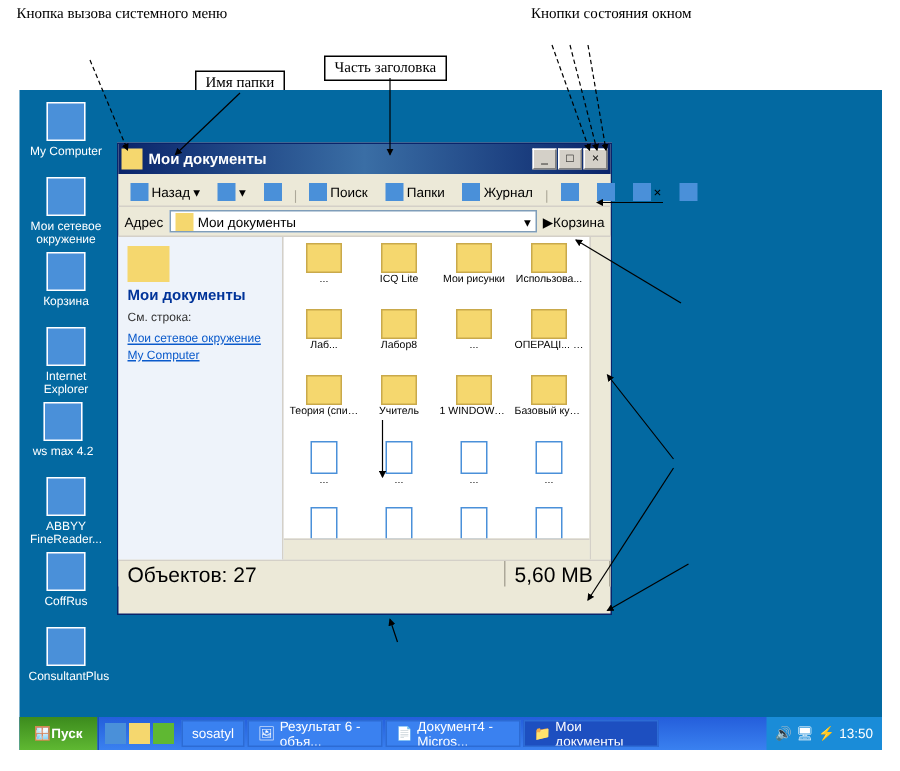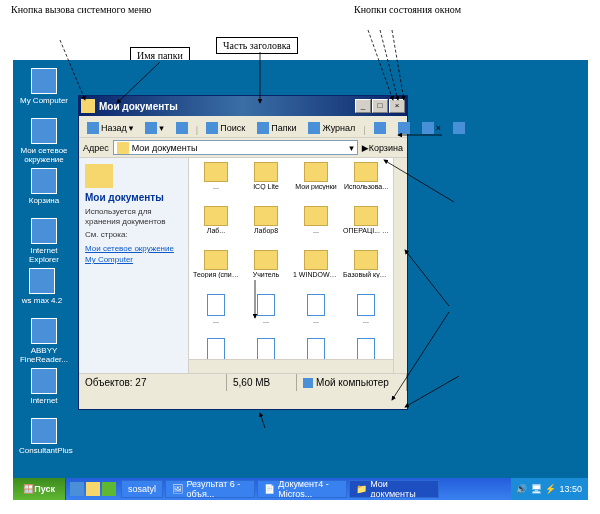--- a/index.html
+++ b/index.html
@@ -26,21 +26,21 @@
 .sidepanel h3{font-size:10px;color:#003399;margin-bottom:4px}
 .sidepanel p{margin-bottom:4px;line-height:1.2}
 .sidepanel a{color:#0a5acb;text-decoration:underline;display:block;margin-bottom:2px}
 .filegrid{flex:1;padding:4px;overflow:hidden;display:flex;flex-wrap:wrap;align-content:flex-start;gap:2px 4px;position:relative}
 .fitem{width:46px;height:42px;text-align:center;font-size:7px;color:#000}
 .folder{width:24px;height:20px;background:#f5d76e;margin:0 auto 1px;border:1px solid #c9a94b}
 .doc{width:18px;height:22px;background:#fff;border:1px solid #4a90d9;margin:0 auto 1px}
 .fname{overflow:hidden;white-space:nowrap;text-overflow:ellipsis}
 .scroll-v{position:absolute;right:0;top:0;width:14px;height:100%;background:#ece9d8;border-left:1px solid #d4d0c8}
 .scroll-h{position:absolute;bottom:0;left:0;right:14px;height:14px;background:#ece9d8;border-top:1px solid #d4d0c8}
-.statusbar{height:18px;background:#ece9d8;border-top:1px solid #d4d0c8;display:flex;font-size:10px;color:#000}
+.statusbar{height:18px;background:#ece9d8;border-top:1px solid #d4d0c8;display:flex;font-size:14px;color:#000}
 .statusbar>div{border-right:1px solid #aca899;padding:2px 6px;display:flex;align-items:center;gap:3px}
 .taskbar{position:absolute;left:0;bottom:0;width:100%;height:22px;background:linear-gradient(#245edb,#3a81f0);display:flex;align-items:center;font-size:9px;color:#fff}
 .start{background:linear-gradient(#3c8b1d,#5fb832);height:22px;padding:0 10px;font-weight:bold;display:flex;align-items:center;border-right:1px solid #1a4bc0}
 .taskbtn{height:18px;margin:10px 1px;padding:0 6px;background:#3a81f0;border:1px solid #2c6bd4;display:flex;align-items:center;gap:3px;max-width:90px;overflow:hidden}
 .taskbtn.active{background:#1d4fc0}
 .tray{margin-left:auto;height:22px;background:#1a8cd8;padding:0 6px;display:flex;align-items:center;gap:3px}
 .callout{position:absolute;background:#fff;border:1px solid #000;padding:2px 6px;font-size:10px;font-family:"Times New Roman",serif;color:#000;white-space:nowrap}
 </style>
 </head>
 <body>
@@ -78,21 +78,21 @@
       <div class="dicon" style="left: 4px; top: 208px;">
         <div class="ic"></div>
         <div>ws max 4.2</div>
       </div>
       <div class="dicon" style="left: 6px; top: 258px;">
         <div class="ic"></div>
         <div>ABBYY FineReader...</div>
       </div>
       <div class="dicon" style="left: 6px; top: 308px;">
         <div class="ic"></div>
-        <div>Internet</div>
+        <div>CoffRus</div>
       </div>
       <div class="dicon" style="left: 6px; top: 358px;">
         <div class="ic"></div>
         <div>ConsultantPlus</div>
       </div>
     </div>
 
   <div class="window">
     <div class="titlebar">
       <div class="sysicon"></div>
@@ -128,21 +128,20 @@
       <div class="addrfield">
           <span>Мои документы</span>
           <span style="margin-left:auto">▾</span>
         </div>
       <span>▶<span>Корзина</span></span>
     </div>
     <div class="workarea">
       <div class="sidepanel">
         <div style="width:28px;height:24px;background:#f5d76e;margin-bottom:4px"></div>
         <h3>Мои документы</h3>
-        <p>Используется для хранения документов</p>
         <p>См. строка:</p>
         <a>Мои сетевое окружение</a>
         <a>My Computer</a>
       </div>
       <div class="filegrid" id="filegrid">
         <div class="fitem">
             <div class="folder"></div>
             <div class="fname">...</div>
           </div>
           <div class="fitem">
@@ -221,24 +220,20 @@
             <div class="doc"></div>
             <div class="fname">Операции с папками и...</div>
           </div>
           <div class="scroll-v"></div>
         <div class="scroll-h"></div>
       </div>
     </div>
     <div class="statusbar">
       <div style="flex:1">Объектов: 27</div>
       <div style="width:70px">5,60 MB</div>
-      <div style="width:110px">
-          <span style="width:10px;height:10px;background:#4a90d9;display:inline-block"></span>
-          <span>Мой компьютер</span>
-        </div>
     </div>
   </div>
 
   <div class="taskbar">
     <div class="start">🪟 <span>Пуск</span></div>
     <div style="display:flex;padding:0 4px;gap:2px">
       <span style="width:14px;height:14px;background:#4a90d9"></span>
       <span style="width:14px;height:14px;background:#f5d76e"></span>
       <span style="width:14px;height:14px;background:#5fb832"></span>
     </div>

